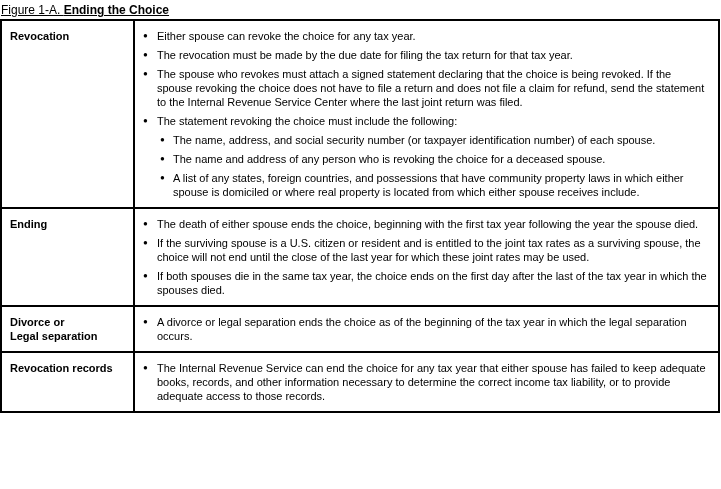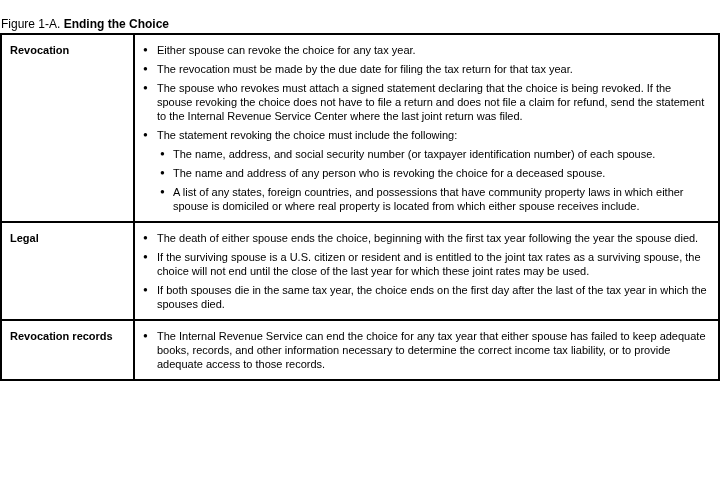--- a/index.html
+++ b/index.html
@@ -7,22 +7,23 @@
     width: 721px; height: 489px;
     background: #ffffff;
     font-family: "Liberation Sans", sans-serif;
     color: #000000;
     overflow: hidden;
   }
   .page { width: 721px; height: 489px; background: #ffffff; }
   .fig-title {
     font-size: 12px;
     line-height: 14px;
-    padding: 17px 0 2px 1px;
+    padding: 3px 0 2px 1px;
     white-space: nowrap;
+    text-decoration: underline;
   }
   .fig-title .bold { font-weight: bold; }
   table.fig-table {
     width: 720px;
     border-collapse: collapse;
     table-layout: fixed;
   }
   table.fig-table td {
     border: 2px solid #000000;
     vertical-align: top;
@@ -92,33 +93,43 @@
               <span class="bullet">●</span>
               <span class="bullet-text">The name and address of any person who is revoking the choice for a deceased spouse.</span>
             </div>
             <div class="sub-bullet-item">
               <span class="bullet">●</span>
               <span class="bullet-text">A list of any states, foreign countries, and possessions that have community property laws in which either spouse is domiciled or where real property is located from which either spouse receives include.</span>
             </div>
           </td>
         </tr>
         <tr>
-          <td class="label-cell">Legal</td>
+          <td class="label-cell">Ending</td>
           <td class="content-cell">
             <div class="bullet-item">
               <span class="bullet">●</span>
               <span class="bullet-text">The death of either spouse ends the choice, beginning with the first tax year following the year the spouse died.</span>
             </div>
             <div class="bullet-item">
               <span class="bullet">●</span>
               <span class="bullet-text">If the surviving spouse is a U.S. citizen or resident and is entitled to the joint tax rates as a surviving spouse, the choice will not end until the close of the last year for which these joint rates may be used.</span>
             </div>
             <div class="bullet-item">
               <span class="bullet">●</span>
               <span class="bullet-text">If both spouses die in the same tax year, the choice ends on the first day after the last of the tax year in which the spouses died.</span>
+            </div>
+          </td>
+        </tr>
+        <tr>
+          <td class="label-cell">Divorce or
+Legal separation</td>
+          <td class="content-cell">
+            <div class="bullet-item">
+              <span class="bullet">●</span>
+              <span class="bullet-text">A divorce or legal separation ends the choice as of the beginning of the tax year in which the legal separation occurs.</span>
             </div>
           </td>
         </tr>
         <tr>
           <td class="label-cell">Revocation records</td>
           <td class="content-cell">
             <div class="bullet-item">
               <span class="bullet">●</span>
               <span class="bullet-text">The Internal Revenue Service can end the choice for any tax year that either spouse has failed to keep adequate books, records, and other information necessary to determine the correct income tax liability, or to provide adequate access to those records.</span>
             </div>

